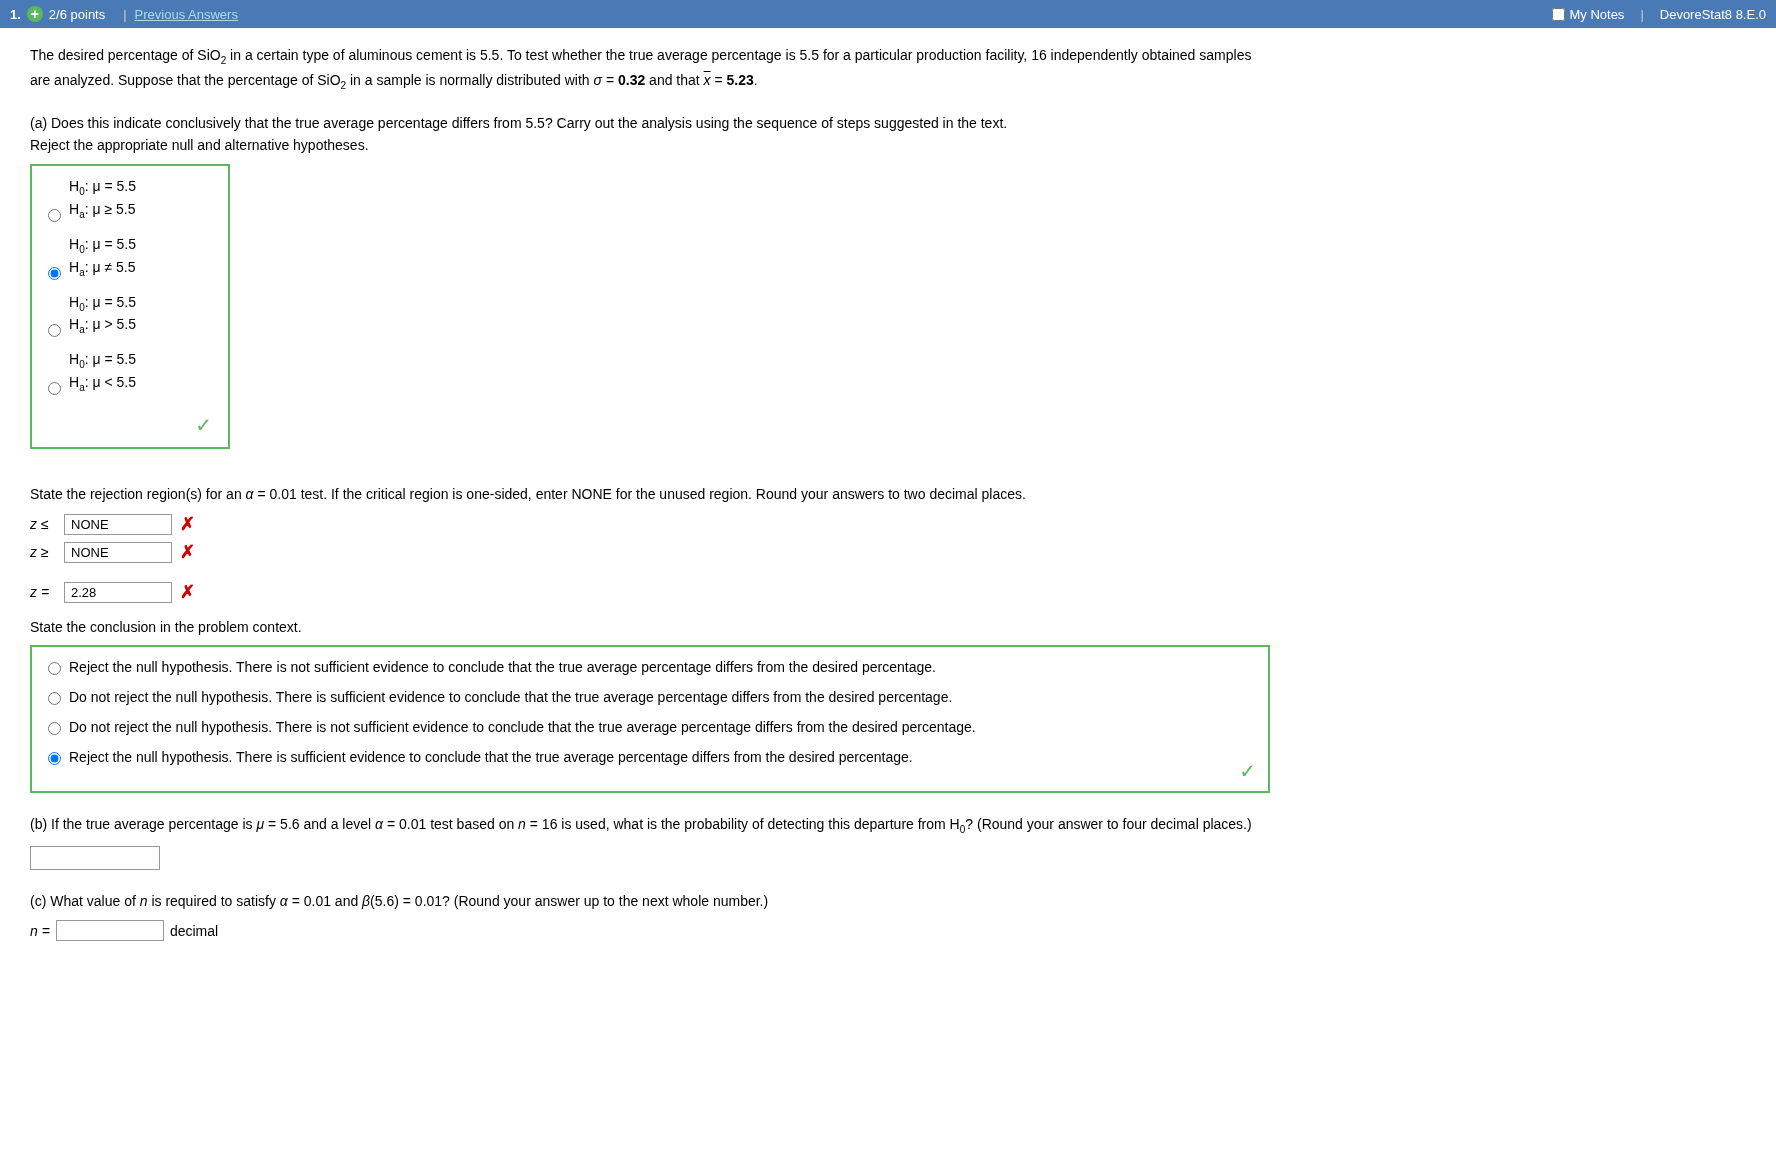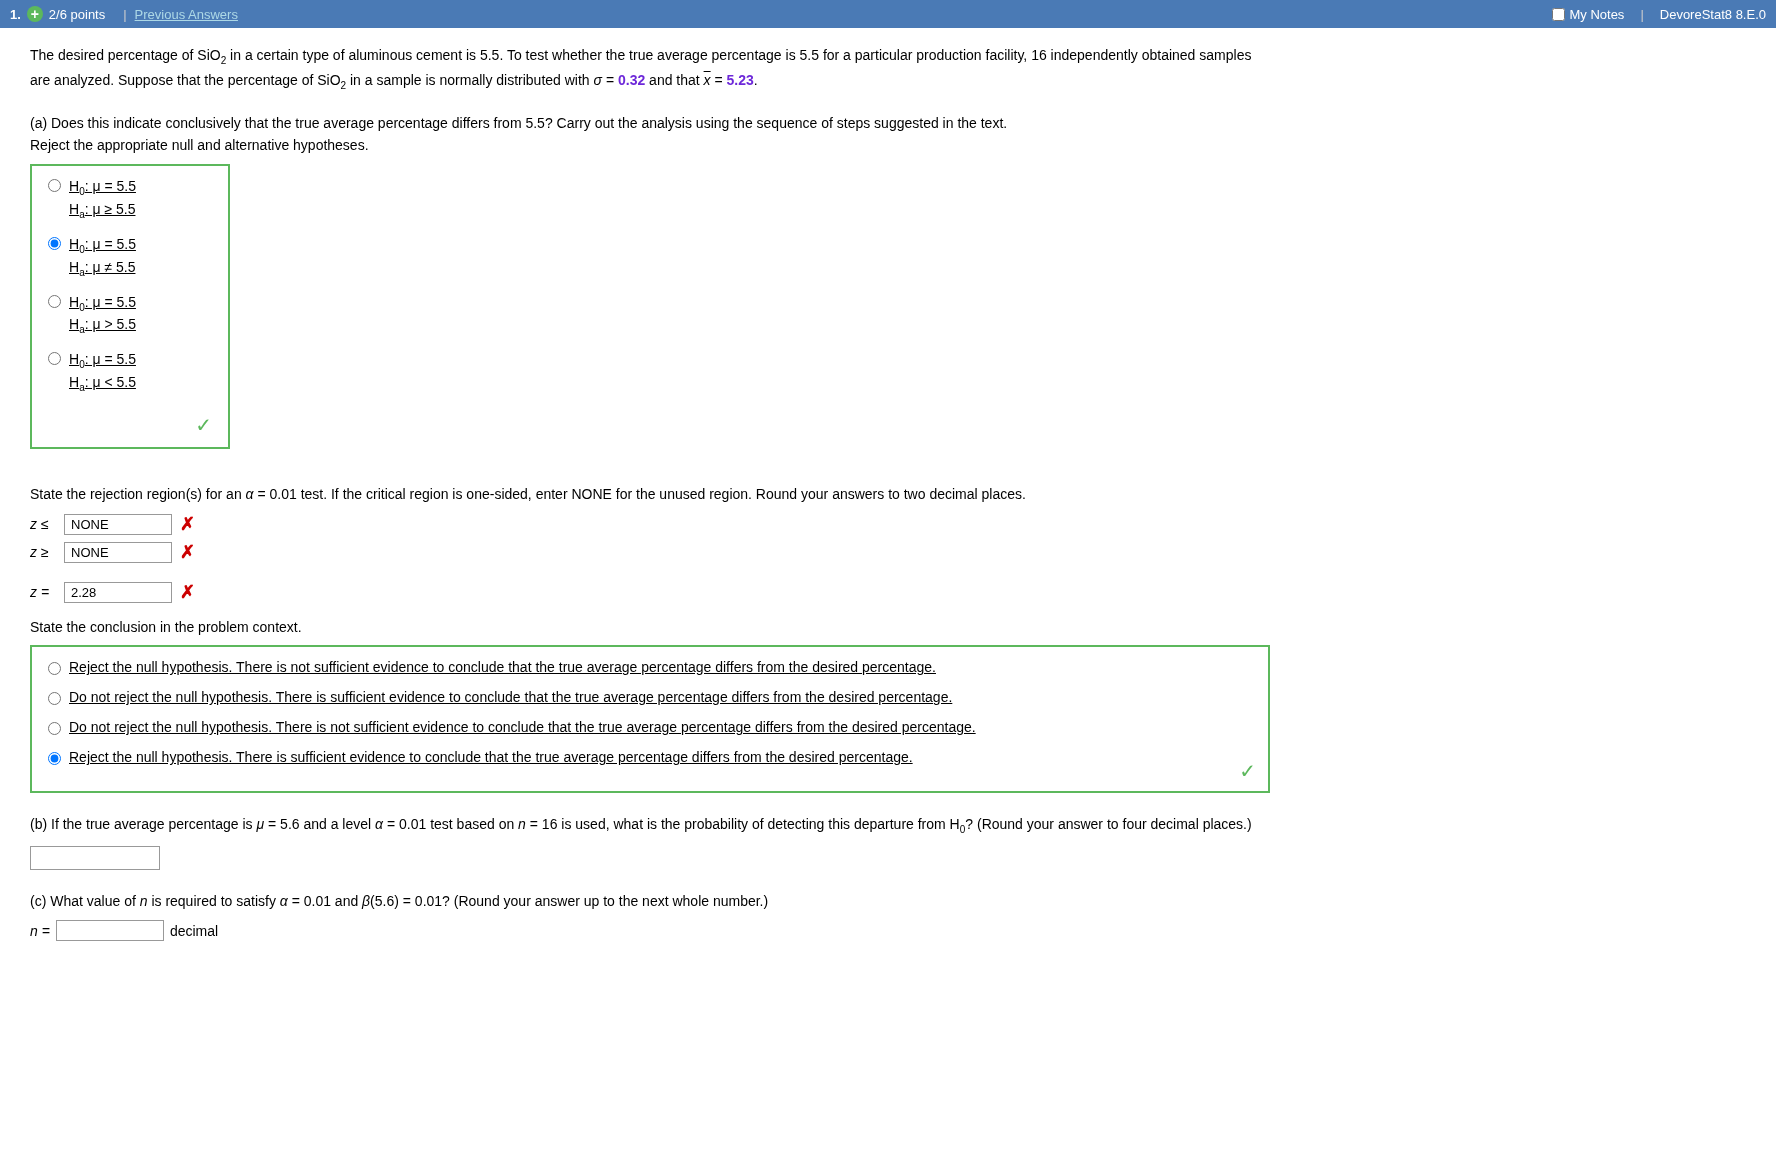--- a/index.html
+++ b/index.html
@@ -61,21 +61,21 @@
     .content {
       padding: 16px 30px;
       max-width: 1300px;
     }
 
     .problem-text {
       margin-bottom: 16px;
       line-height: 1.6;
     }
 
-    .red { color: #6d28d9; font-weight: bold; }
+    .red { color: #000000; font-weight: bold; }
 
     sub { font-size: 10px; }
 
     
     .part-label {
       margin-top: 18px;
       margin-bottom: 8px;
       line-height: 1.6;
     }
 
@@ -83,24 +83,23 @@
     .radio-box {
       border: 2px solid #5cb85c;
       display: inline-block;
       padding: 10px 16px;
       margin-bottom: 16px;
       min-width: 200px;
     }
 
     .radio-option {
       display: flex;
-      align-items: flex-start;
+      align-items: flex-end;
       margin-bottom: 12px;
       cursor: pointer;
-      text-decoration: underline;
     }
     .radio-option:last-child { margin-bottom: 0; }
     .radio-option input[type="radio"] {
       margin-top: 3px;
       margin-right: 8px;
       cursor: pointer;
     }
     .radio-option-text {
       line-height: 1.5;
     }

